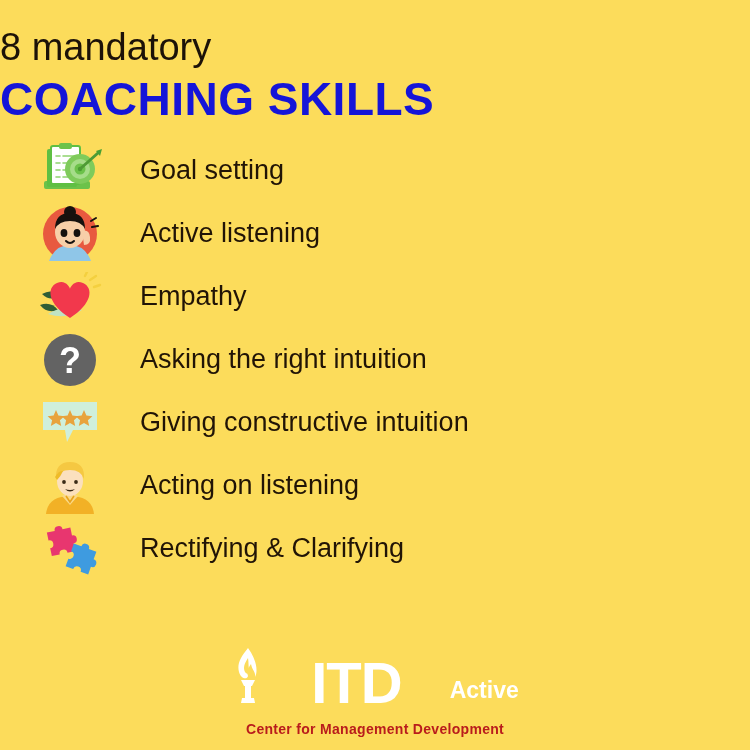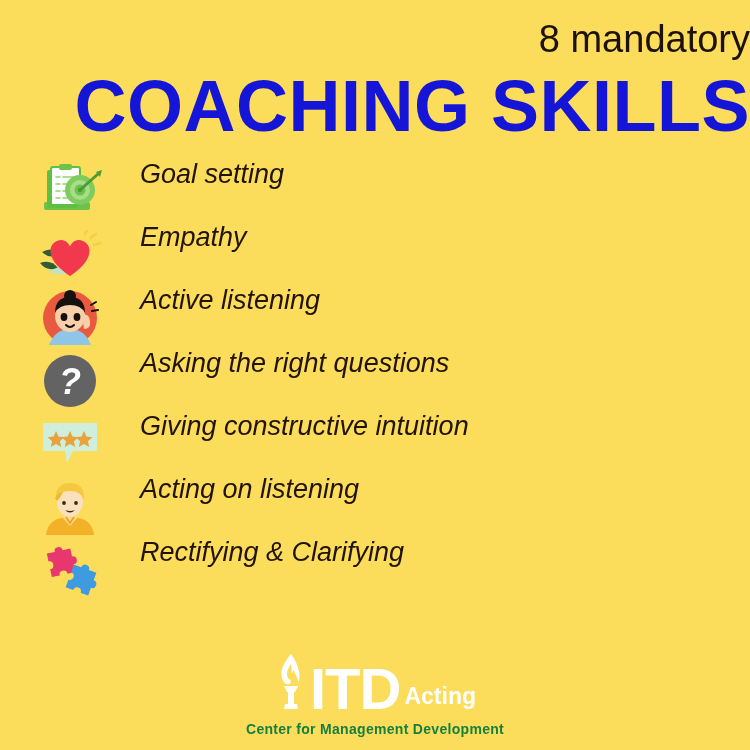--- a/index.html
+++ b/index.html
@@ -16,49 +16,48 @@
   }
   .poster {
     position: relative;
     width: 750px;
     height: 750px;
     box-sizing: border-box;
   }
 
   
   .header {
-    text-align: right;
-    padding-top: 20px;
+    text-align: left;
+    padding-top: 28px;
   }
   .eyebrow {
     font-size: 38px;
     color: #1C1208;
     letter-spacing: 0px;
     line-height: 1.05;
     font-weight: 400;
   }
   .headline {
-    font-size: 72px;
+    font-size: 46px;
     font-weight: bold;
     color: #1515D8;
     letter-spacing: 0.5px;
     line-height: 1.12;
     margin-top: 6px;
   }
 
   
   .skills-list {
     margin-top: 14px;
     padding: 0 0 0 0;
   }
   .skill-row {
     display: flex;
-    align-items: flex-start;
+    align-items: center;
     height: 63px;
-    font-style: italic;
   }
   .icon-cell {
     width: 140px;
     min-width: 140px;
     height: 63px;
     display: flex;
     align-items: center;
     justify-content: center;
   }
   .icon-cell svg {
@@ -78,20 +77,21 @@
     right: 0;
     bottom: 14px;
     display: flex;
     flex-direction: column;
     align-items: center;
   }
   .logo-main {
     display: flex;
     align-items: flex-end;
     justify-content: center;
+    gap: 44px;
   }
   .torch {
     margin-right: 2px;
     margin-bottom: 1px;
   }
   .logo-itd {
     font-size: 58px;
     font-weight: bold;
     color: #FFFFFF;
     letter-spacing: -1px;
@@ -102,24 +102,24 @@
     font-weight: bold;
     color: #FFFFFF;
     letter-spacing: 0px;
     line-height: 1;
     margin-left: 4px;
     margin-bottom: 7px;
   }
   .logo-tagline {
     font-size: 14px;
     font-weight: bold;
-    color: #15803d;
+    color: #b91c1c;
     letter-spacing: 0.3px;
     line-height: 1;
-    margin-top: 7px;
+    margin-top: 13px;
     text-align: right;
   }
 </style>
 </head>
 <body>
 
 <div class="poster">
 
   <div class="header">
     <div class="eyebrow">8 mandatory</div>
@@ -152,37 +152,20 @@
           <line x1="42" y1="26" x2="60" y2="10" stroke="#4E9B35" stroke-width="3" stroke-linecap="round"></line>
           <polygon points="58,8 64,6 62,13" fill="#49A033"></polygon>
         </svg>
       </div>
       <div class="skill-label">Goal setting</div>
     </div>
 
 
     <div class="skill-row">
       <div class="icon-cell">
-        <svg width="64" height="50" viewBox="0 0 64 50">
-          <path d="M4 22 q10 -6 18 2 q-10 6 -18 -2 z" fill="#2F5E36"></path>
-          <path d="M2 33 q11 -4 18 5 q-11 4 -18 -5 z" fill="#2F5E36"></path>
-          <path d="M10 42 q16 -10 34 -4 q-16 10 -34 4 z" fill="#BFE3C3"></path>
-          <path d="M32 46 C 10 32, 8 16, 19 11 C 27 7, 32 15, 32 17 C 32 15, 37 7, 45 11 C 56 16, 54 32, 32 46 Z" fill="#F2384C"></path>
-          <g stroke="#F4D03F" stroke-width="2.4" stroke-linecap="round">
-            <line x1="52" y1="8" x2="58" y2="4"></line>
-            <line x1="56" y1="15" x2="62" y2="13"></line>
-            <line x1="47" y1="4" x2="49" y2="0"></line>
-          </g>
-        </svg>
-      </div>
-      <div class="skill-label">Empathy</div>
-    </div>
-
-    <div class="skill-row">
-      <div class="icon-cell">
         <svg width="58" height="58" viewBox="0 0 58 58">
           <circle cx="29" cy="29" r="27" fill="#E8593F"></circle>
           <path d="M8 56 q6 -16 21 -16 q15 0 21 16 z" fill="#8FC6E8"></path>
           <ellipse cx="29" cy="27" rx="15" ry="16" fill="#F7CFA8"></ellipse>
           <path d="M14 24 q0 -16 15 -16 q15 0 15 16 q-4 -8 -15 -8 q-11 0 -15 8 z" fill="#16110E"></path>
           <circle cx="29" cy="7" r="6" fill="#16110E"></circle>
           <ellipse cx="23" cy="28" rx="3.4" ry="4" fill="#16110E"></ellipse>
           <ellipse cx="36" cy="28" rx="3.4" ry="4" fill="#16110E"></ellipse>
           <path d="M25 36 q4 4 8 0" stroke="#16110E" stroke-width="2" fill="none" stroke-linecap="round"></path>
           <path d="M41 26 q7 -2 8 6 q1 8 -6 8" fill="#F7CFA8"></path>
@@ -190,26 +173,43 @@
             <line x1="50" y1="16" x2="55" y2="13"></line>
             <line x1="51" y1="22" x2="57" y2="21"></line>
           </g>
         </svg>
       </div>
       <div class="skill-label">Active listening</div>
     </div>
 
     <div class="skill-row">
       <div class="icon-cell">
+        <svg width="64" height="50" viewBox="0 0 64 50">
+          <path d="M4 22 q10 -6 18 2 q-10 6 -18 -2 z" fill="#2F5E36"></path>
+          <path d="M2 33 q11 -4 18 5 q-11 4 -18 -5 z" fill="#2F5E36"></path>
+          <path d="M10 42 q16 -10 34 -4 q-16 10 -34 4 z" fill="#BFE3C3"></path>
+          <path d="M32 46 C 10 32, 8 16, 19 11 C 27 7, 32 15, 32 17 C 32 15, 37 7, 45 11 C 56 16, 54 32, 32 46 Z" fill="#F2384C"></path>
+          <g stroke="#F4D03F" stroke-width="2.4" stroke-linecap="round">
+            <line x1="52" y1="8" x2="58" y2="4"></line>
+            <line x1="56" y1="15" x2="62" y2="13"></line>
+            <line x1="47" y1="4" x2="49" y2="0"></line>
+          </g>
+        </svg>
+      </div>
+      <div class="skill-label">Empathy</div>
+    </div>
+
+    <div class="skill-row">
+      <div class="icon-cell">
         <svg width="54" height="54" viewBox="0 0 54 54">
           <circle cx="27" cy="27" r="26" fill="#636363"></circle>
           <text x="27" y="40" text-anchor="middle" font-family="Liberation Sans, sans-serif" font-size="36" font-weight="bold" fill="#FFFFFF">?</text>
         </svg>
       </div>
-      <div class="skill-label">Asking the right questions</div>
+      <div class="skill-label">Asking the right intuition</div>
     </div>
 
     <div class="skill-row">
       <div class="icon-cell">
         <svg width="62" height="50" viewBox="0 0 62 50">
           <path d="M4 4 h54 v28 h-24 l-6 12 l-2 -12 h-22 z" fill="#CFEFDC"></path>
           <g fill="#E8A33D">
             <polygon points="17,12 19.4,17.6 25.4,18.2 20.9,22.2 22.2,28.1 17,25 11.8,28.1 13.1,22.2 8.6,18.2 14.6,17.6"></polygon>
             <polygon points="31,12 33.4,17.6 39.4,18.2 34.9,22.2 36.2,28.1 31,25 25.8,28.1 27.1,22.2 22.6,18.2 28.6,17.6"></polygon>
             <polygon points="45,12 47.4,17.6 53.4,18.2 48.9,22.2 50.2,28.1 45,25 39.8,28.1 41.1,22.2 36.6,18.2 42.6,17.6"></polygon>
@@ -259,18 +259,18 @@
       <span class="torch">
         <svg width="34" height="58" viewBox="0 0 34 58">
           <path d="M17 2 C 9 12, 6 18, 8 26 C 10 33, 16 34, 17 30 C 15 25, 18 21, 20 18 C 21 24, 25 26, 24 31 C 27 26, 26 14, 17 2 Z" fill="#FFFFFF"></path>
           <path d="M17 12 C 13 18, 12 22, 14 26 C 16 29, 19 28, 19 25 C 17 22, 18 18, 17 12 Z" fill="#FCDC5B"></path>
           <path d="M10 34 h14 l-3 6 h-8 z" fill="#FFFFFF"></path>
           <rect x="14" y="40" width="6" height="12" fill="#FFFFFF"></rect>
           <path d="M11 52 h12 l1 5 h-14 z" fill="#FFFFFF"></path>
         </svg>
       </span>
       <span class="logo-itd">ITD</span>
-      <span class="logo-vietnam">Acting</span>
+      <span class="logo-vietnam">Active</span>
     </div>
     <div class="logo-tagline">Center for Management Development</div>
   </div>
 
 </div>
 
 </body></html>

